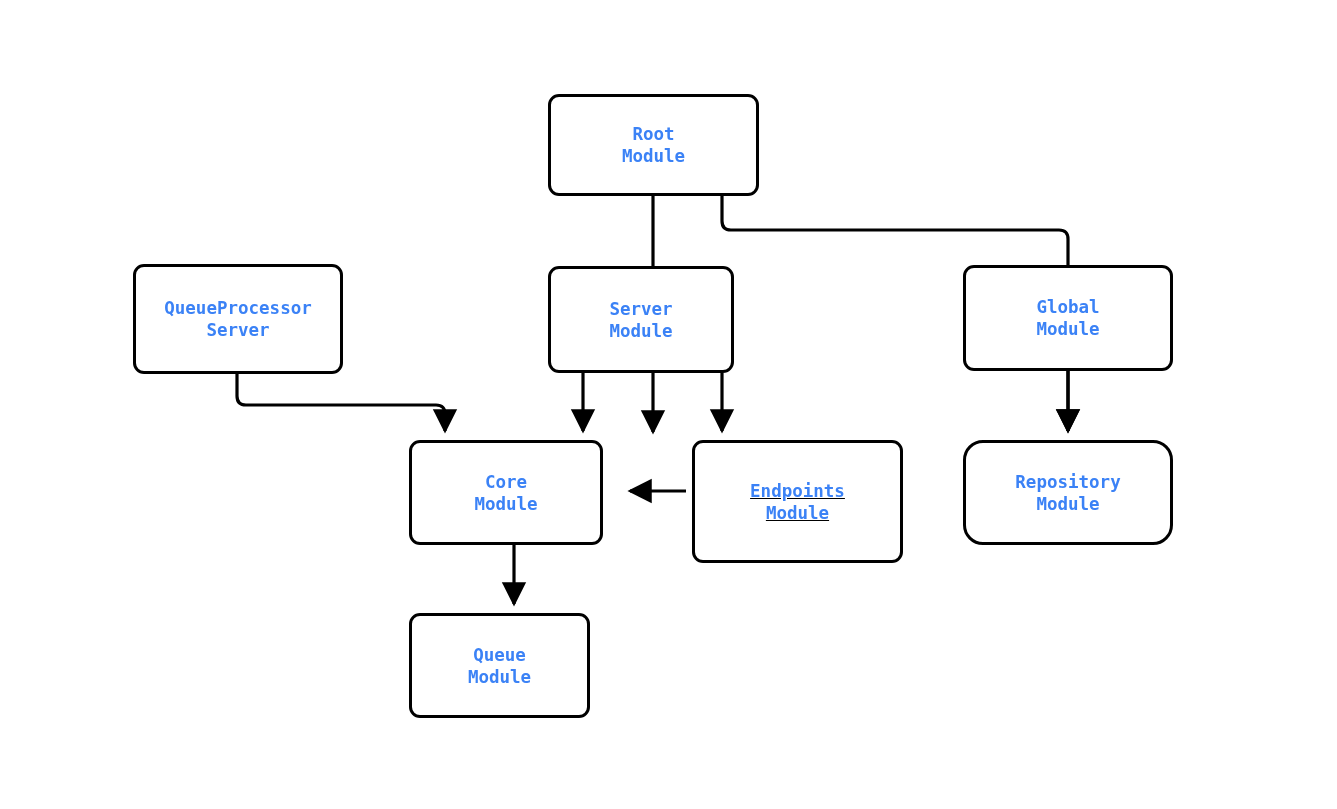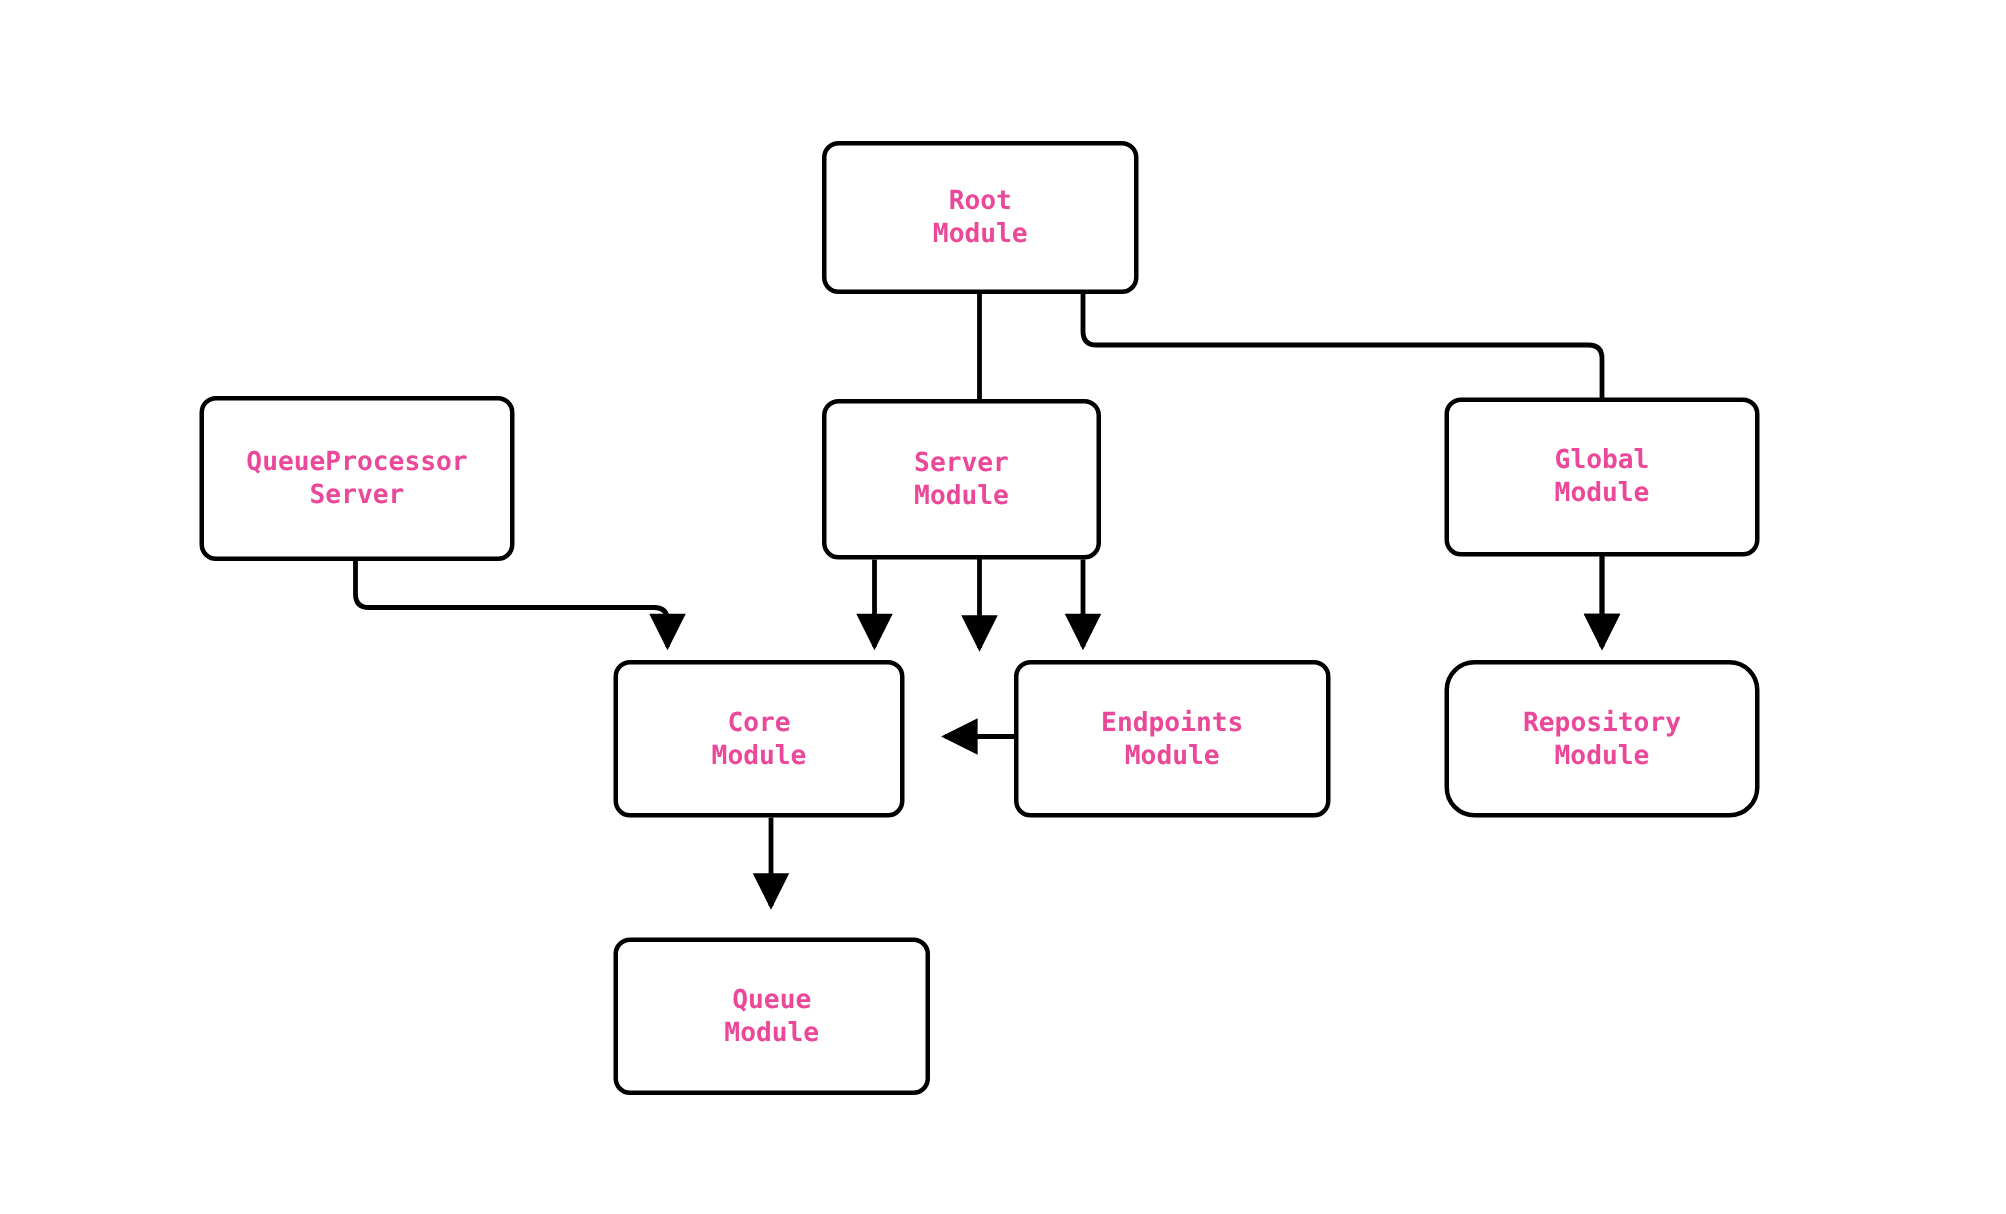--- a/index.html
+++ b/index.html
@@ -35,21 +35,21 @@
     display: flex;
     align-items: center;
     justify-content: center;
     text-align: center;
   }
   .node-label {
     font-family: "DejaVu Sans Mono", "Liberation Mono", monospace;
     font-size: 17.5px;
     font-weight: bold;
     line-height: 22px;
-    color: #ec4899;
+    color: #3b82f6;
     letter-spacing: 0px;
     white-space: pre-line;
   }
 </style>
 </head>
 <body>
 
 <div id="canvas">
 
   <svg id="edges" viewBox="0 0 1337 809" xmlns="http://www.w3.org/2000/svg">
@@ -97,28 +97,28 @@
   <div class="node" style="left: 963px; top: 265px; width: 210px; height: 106px; border-color: rgb(0, 0, 0); background: rgb(255, 255, 255);">
     <span class="node-label">Global
 Module</span>
   </div>
 
   <div class="node" style="left: 409px; top: 440px; width: 194px; height: 105px; border-color: rgb(0, 0, 0); background: rgb(255, 255, 255);">
     <span class="node-label">Core
 Module</span>
   </div>
 
-  <div class="node" style="left: 676px; top: 440px; width: 211px; height: 105px; border-color: rgb(0, 0, 0); background: rgb(255, 255, 255);">
+  <div class="node" style="left: 692px; top: 440px; width: 211px; height: 123px; border-color: rgb(0, 0, 0); background: rgb(255, 255, 255); text-decoration: underline;">
     <span class="node-label">Endpoints
 Module</span>
   </div>
 
   <div class="node" style="left: 963px; top: 440px; width: 210px; height: 105px; border-color: rgb(0, 0, 0); background: rgb(255, 255, 255); border-radius: 20px;">
     <span class="node-label">Repository
 Module</span>
   </div>
 
-  <div class="node" style="left: 409px; top: 613px; width: 211px; height: 105px; border-color: rgb(0, 0, 0); background: rgb(255, 255, 255); margin-top: 12px;">
+  <div class="node" style="left: 409px; top: 613px; width: 181px; height: 105px; border-color: rgb(0, 0, 0); background: rgb(255, 255, 255);">
     <span class="node-label">Queue
 Module</span>
   </div>
 
 </div>
 
 </body></html>

